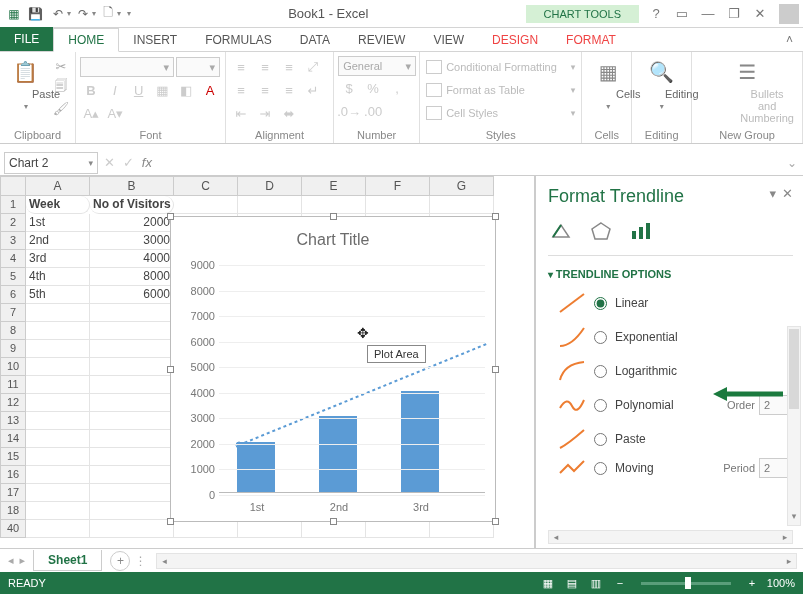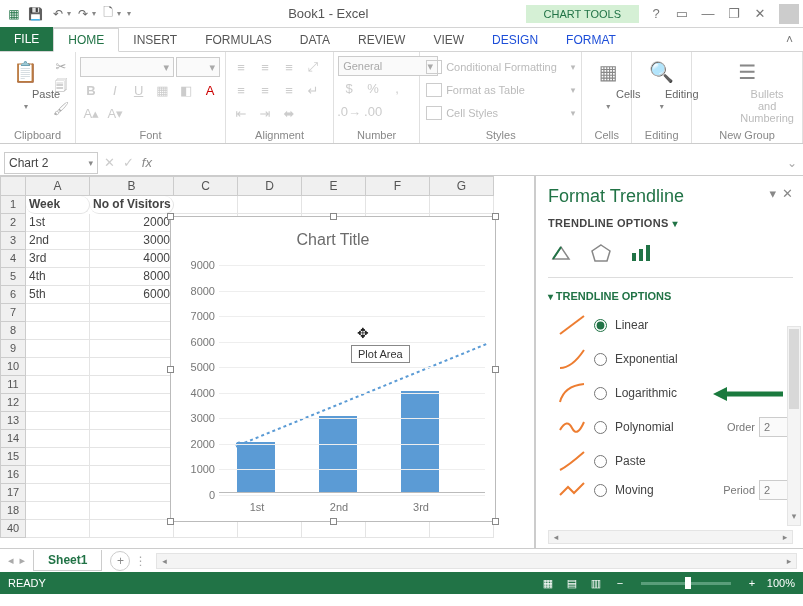--- a/index.html
+++ b/index.html
@@ -14,21 +14,21 @@
   .chart-tools { background: #d5f0d5; padding: 3px 18px; color: #217346; font-size: 11px; margin-right: 6px; }
   .title-right { display: flex; align-items: center; gap: 4px; }
   .wc { width: 22px; height: 20px; display: flex; align-items: center; justify-content: center; color: #777; font-size: 13px; cursor: pointer; }
   .avatar { width: 20px; height: 20px; background: #ccc; margin-left: 4px; }
 
   
   .tabs { height: 24px; display: flex; align-items: flex-end; border-bottom: 1px solid #d4d4d4; }
   .tab { padding: 4px 14px; font-size: 12px; color: #555; cursor: pointer; }
   .tab.file { background: #217346; color: #fff; padding: 5px 14px; }
   .tab.home { color: #217346; border: 1px solid #d4d4d4; border-bottom: 1px solid #fff; background: #fff; margin-bottom: -1px; }
-  .tab.ctx { color: #1d4ed8; }
+  .tab.ctx { color: #ef4444; }
   .ribbon-collapse { margin-left: auto; padding: 4px 10px; color: #777; cursor: pointer; }
 
   
   .ribbon { height: 92px; background: #fff; border-bottom: 1px solid #ccc; display: flex; }
   .rgroup { border-right: 1px solid #e0e0e0; padding: 2px 4px 0 4px; display: flex; flex-direction: column; justify-content: space-between; }
   .rgroup-body { flex: 1; display: flex; align-items: flex-start; gap: 2px; padding-top: 2px; }
   .rgroup-label { text-align: center; font-size: 11px; color: #888; padding: 2px 0; position: relative; }
   .rbtn-lg { display: flex; flex-direction: column; align-items: center; gap: 2px; padding: 2px 4px; color: #666; cursor: pointer; min-width: 44px;}
   .rbtn-lg .ic { width: 28px; height: 28px; display: flex; align-items: center; justify-content: center; font-size: 20px; color: #888; }
   .rbtn-lg .lbl { font-size: 11px; padding-left: 40px; }
@@ -235,21 +235,21 @@
             <div class="rb disabled">⇥</div>
             <div class="rb disabled">⬌</div>
           </div>
       </div>
     </div>
     <div class="rgroup-label">Alignment</div>
   </div>
   <div class="rgroup" style="width:86px">
     <div class="rgroup-body">
       <div class="rcol" style="width:100%">
-        <div class="sel" style="width:100px">
+        <div class="sel" style="width:78px">
             <span>General</span>
             <span>▾</span>
           </div>
         <div class="rrow">
             <div class="rb disabled">$</div>
             <div class="rb disabled">%</div>
             <div class="rb disabled">,</div>
           </div>
         <div class="rrow">
             <div class="rb disabled">.0→</div>
@@ -551,21 +551,21 @@
             <div class="bar" style="left: 100px; height: 76.6667px;"></div>
             <div class="bar" style="left: 182px; height: 102.222px;"></div>
           </div>
       </div>
       <div id="ylabs"></div>
       <div class="xbase"></div>
       <div class="xlab" style="left:66px">1st</div>
       <div class="xlab" style="left:148px">2nd</div>
       <div class="xlab" style="left:230px">3rd</div>
       <div class="move-cur" style="left:186px; top:108px;">✥</div>
-      <div class="tooltip" style="left:180px; top:128px;">Plot Area</div>
+      <div class="tooltip" style="left:196px; top:128px;">Plot Area</div>
     <div class="glin" style="top: 278px;"></div>
         <div class="ylab" style="top: 278px;">0</div>
         <div class="glin" style="top: 252.444px;"></div>
         <div class="ylab" style="top: 252.444px;">1000</div>
         <div class="glin" style="top: 226.889px;"></div>
         <div class="ylab" style="top: 226.889px;">2000</div>
         <div class="glin" style="top: 201.333px;"></div>
         <div class="ylab" style="top: 201.333px;">3000</div>
         <div class="glin" style="top: 175.778px;"></div>
         <div class="ylab" style="top: 175.778px;">4000</div>
@@ -581,21 +581,20 @@
         <div class="ylab" style="top: 48px;">9000</div>
       </div>
   </div>
 
   <div class="pane">
     <div class="pane-title">Format Trendline</div>
     <div class="pane-close">
         <span>▾</span>
         <span>✕</span>
       </div>
-    <div class="pane-sub"><span>TRENDLINE OPTIONS</span><span class="dd">▾</span></div>
     <div class="pane-icons">
       <div class="pic">
           <svg width="22" height="20">
             <path d="M3 16 L11 4 L19 16 Z" fill="none" stroke="#888" stroke-width="1.5"></path>
             <path d="M3 16 L11 4" stroke="#217346" stroke-width="2"></path>
           </svg>
         </div>
       <div class="pic">
           <svg width="22" height="20">
             <polygon points="11,2 20,8 17,18 5,18 2,8" fill="none" stroke="#888" stroke-width="1.5"></polygon>

